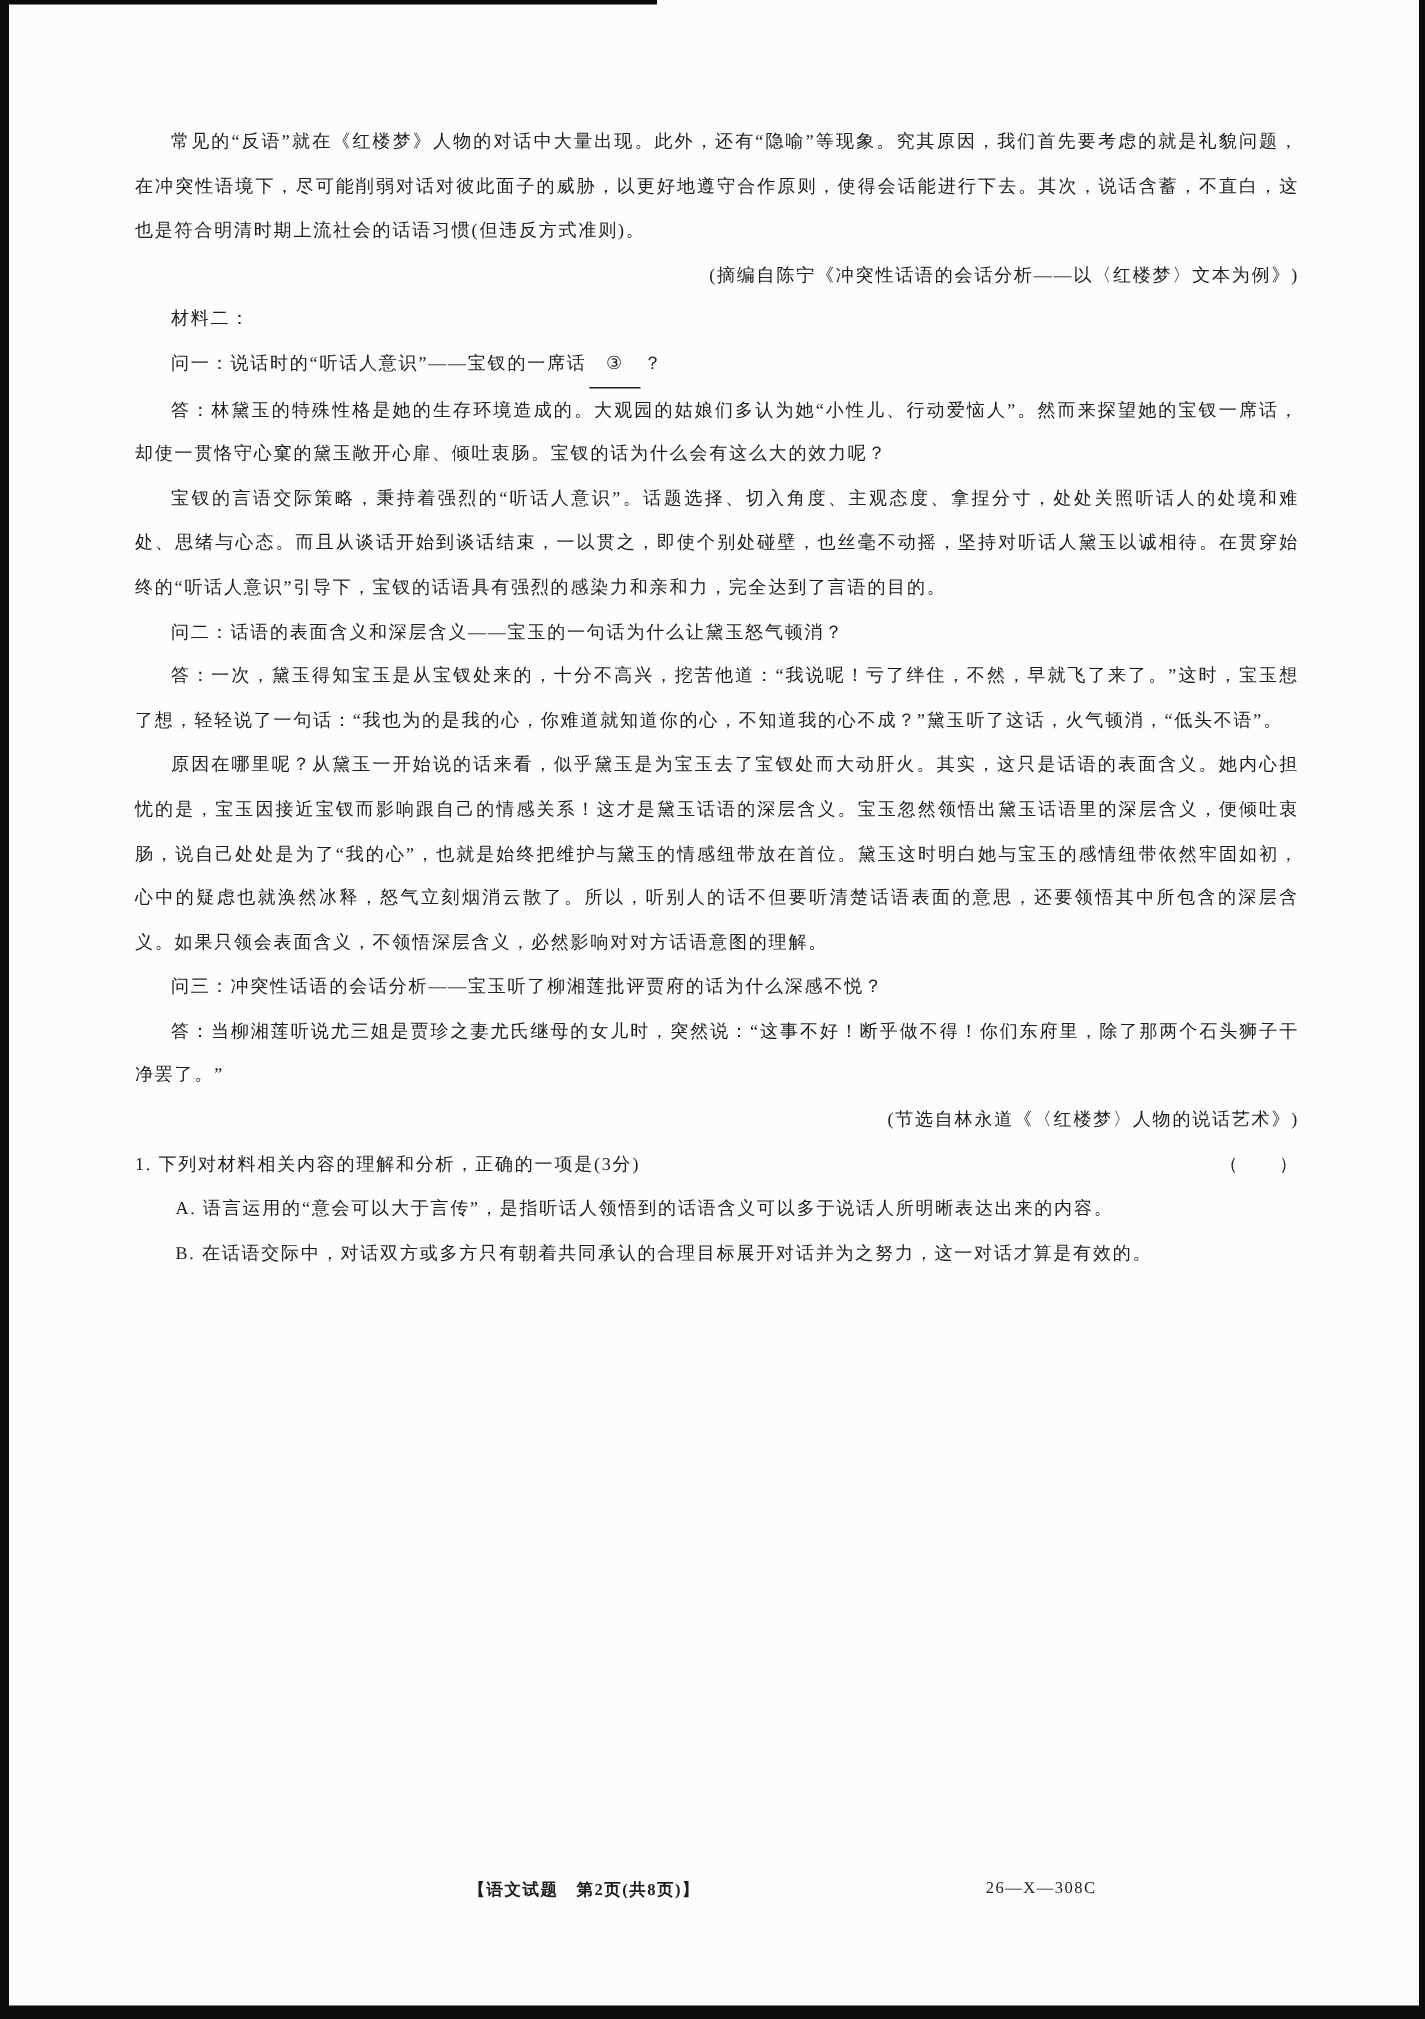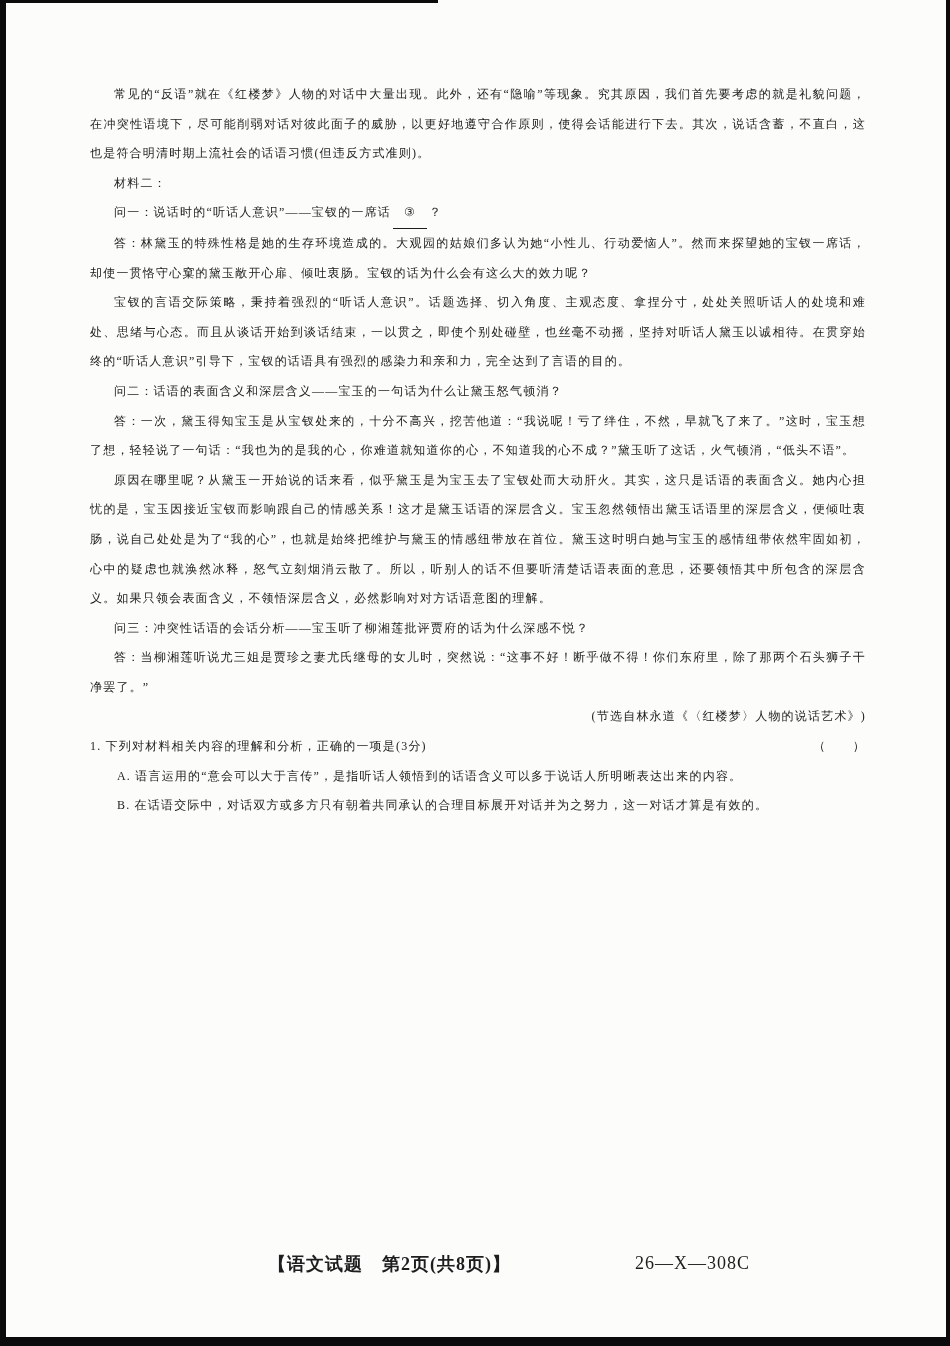--- a/index.html
+++ b/index.html
@@ -29,35 +29,36 @@
   .bold{font-weight:400;}
   .right{text-align:right;text-indent:0;}
   .blank{
     display:inline-block;min-width:34px;padding:0 10px;margin:0 2px;
     text-align:center;text-indent:0;
     border-bottom:1.5px solid var(--ink);
   }
   .qline{display:flex;justify-content:space-between;align-items:baseline;text-align:left;}
   .option{padding-left:54px;text-indent:-27px;}
 
-  .footer{position:absolute;top:1252px;left:0;width:779px;height:30px;font-size:18px;}
+  .footer{position:absolute;top:1252px;left:0;width:779px;height:30px;font-size:11px;}
   .footer-center{position:absolute;left:0;right:0;text-align:center;font-weight:700;letter-spacing:1px;}
-  .footer-right{position:absolute;right:29px;top:1px;letter-spacing:1px;}
+  .footer-right{position:absolute;right:48px;top:1px;letter-spacing:1px;}
 </style>
 </head>
 <body>
 
 <div class="page">
   <div class="edge edge-top"></div>
   <div class="edge edge-left"></div>
   <div class="edge edge-right"></div>
   <div class="edge edge-bottom"></div>
 
   <main class="content">
       <div class="para indent">常见的“反语”就在《红楼梦》人物的对话中大量出现。此外，还有“隐喻”等现象。究其原因，我们首先要考虑的就是礼貌问题，在冲突性语境下，尽可能削弱对话对彼此面子的威胁，以更好地遵守合作原则，使得会话能进行下去。其次，说话含蓄，不直白，这也是符合明清时期上流社会的话语习惯(但违反方式准则)。</div>
+      <div class="para right">(摘编自陈宁《冲突性话语的会话分析——以〈红楼梦〉文本为例》)</div>
       <div class="para indent bold">材料二：</div>
       <div class="para indent bold"><span>问一：说话时的“听话人意识”——宝钗的一席话</span><span class="blank">③</span><span>？</span></div>
       <div class="para indent">答：林黛玉的特殊性格是她的生存环境造成的。大观园的姑娘们多认为她“小性儿、行动爱恼人”。然而来探望她的宝钗一席话，却使一贯恪守心窠的黛玉敞开心扉、倾吐衷肠。宝钗的话为什么会有这么大的效力呢？</div>
       <div class="para indent">宝钗的言语交际策略，秉持着强烈的“听话人意识”。话题选择、切入角度、主观态度、拿捏分寸，处处关照听话人的处境和难处、思绪与心态。而且从谈话开始到谈话结束，一以贯之，即使个别处碰壁，也丝毫不动摇，坚持对听话人黛玉以诚相待。在贯穿始终的“听话人意识”引导下，宝钗的话语具有强烈的感染力和亲和力，完全达到了言语的目的。</div>
       <div class="para indent bold">问二：话语的表面含义和深层含义——宝玉的一句话为什么让黛玉怒气顿消？</div>
       <div class="para indent">答：一次，黛玉得知宝玉是从宝钗处来的，十分不高兴，挖苦他道：“我说呢！亏了绊住，不然，早就飞了来了。”这时，宝玉想了想，轻轻说了一句话：“我也为的是我的心，你难道就知道你的心，不知道我的心不成？”黛玉听了这话，火气顿消，“低头不语”。</div>
       <div class="para indent">原因在哪里呢？从黛玉一开始说的话来看，似乎黛玉是为宝玉去了宝钗处而大动肝火。其实，这只是话语的表面含义。她内心担忧的是，宝玉因接近宝钗而影响跟自己的情感关系！这才是黛玉话语的深层含义。宝玉忽然领悟出黛玉话语里的深层含义，便倾吐衷肠，说自己处处是为了“我的心”，也就是始终把维护与黛玉的情感纽带放在首位。黛玉这时明白她与宝玉的感情纽带依然牢固如初，心中的疑虑也就涣然冰释，怒气立刻烟消云散了。所以，听别人的话不但要听清楚话语表面的意思，还要领悟其中所包含的深层含义。如果只领会表面含义，不领悟深层含义，必然影响对对方话语意图的理解。</div>
       <div class="para indent bold">问三：冲突性话语的会话分析——宝玉听了柳湘莲批评贾府的话为什么深感不悦？</div>
       <div class="para indent">答：当柳湘莲听说尤三姐是贾珍之妻尤氏继母的女儿时，突然说：“这事不好！断乎做不得！你们东府里，除了那两个石头狮子干净罢了。”</div>
       <div class="para right">(节选自林永道《〈红楼梦〉人物的说话艺术》)</div>

